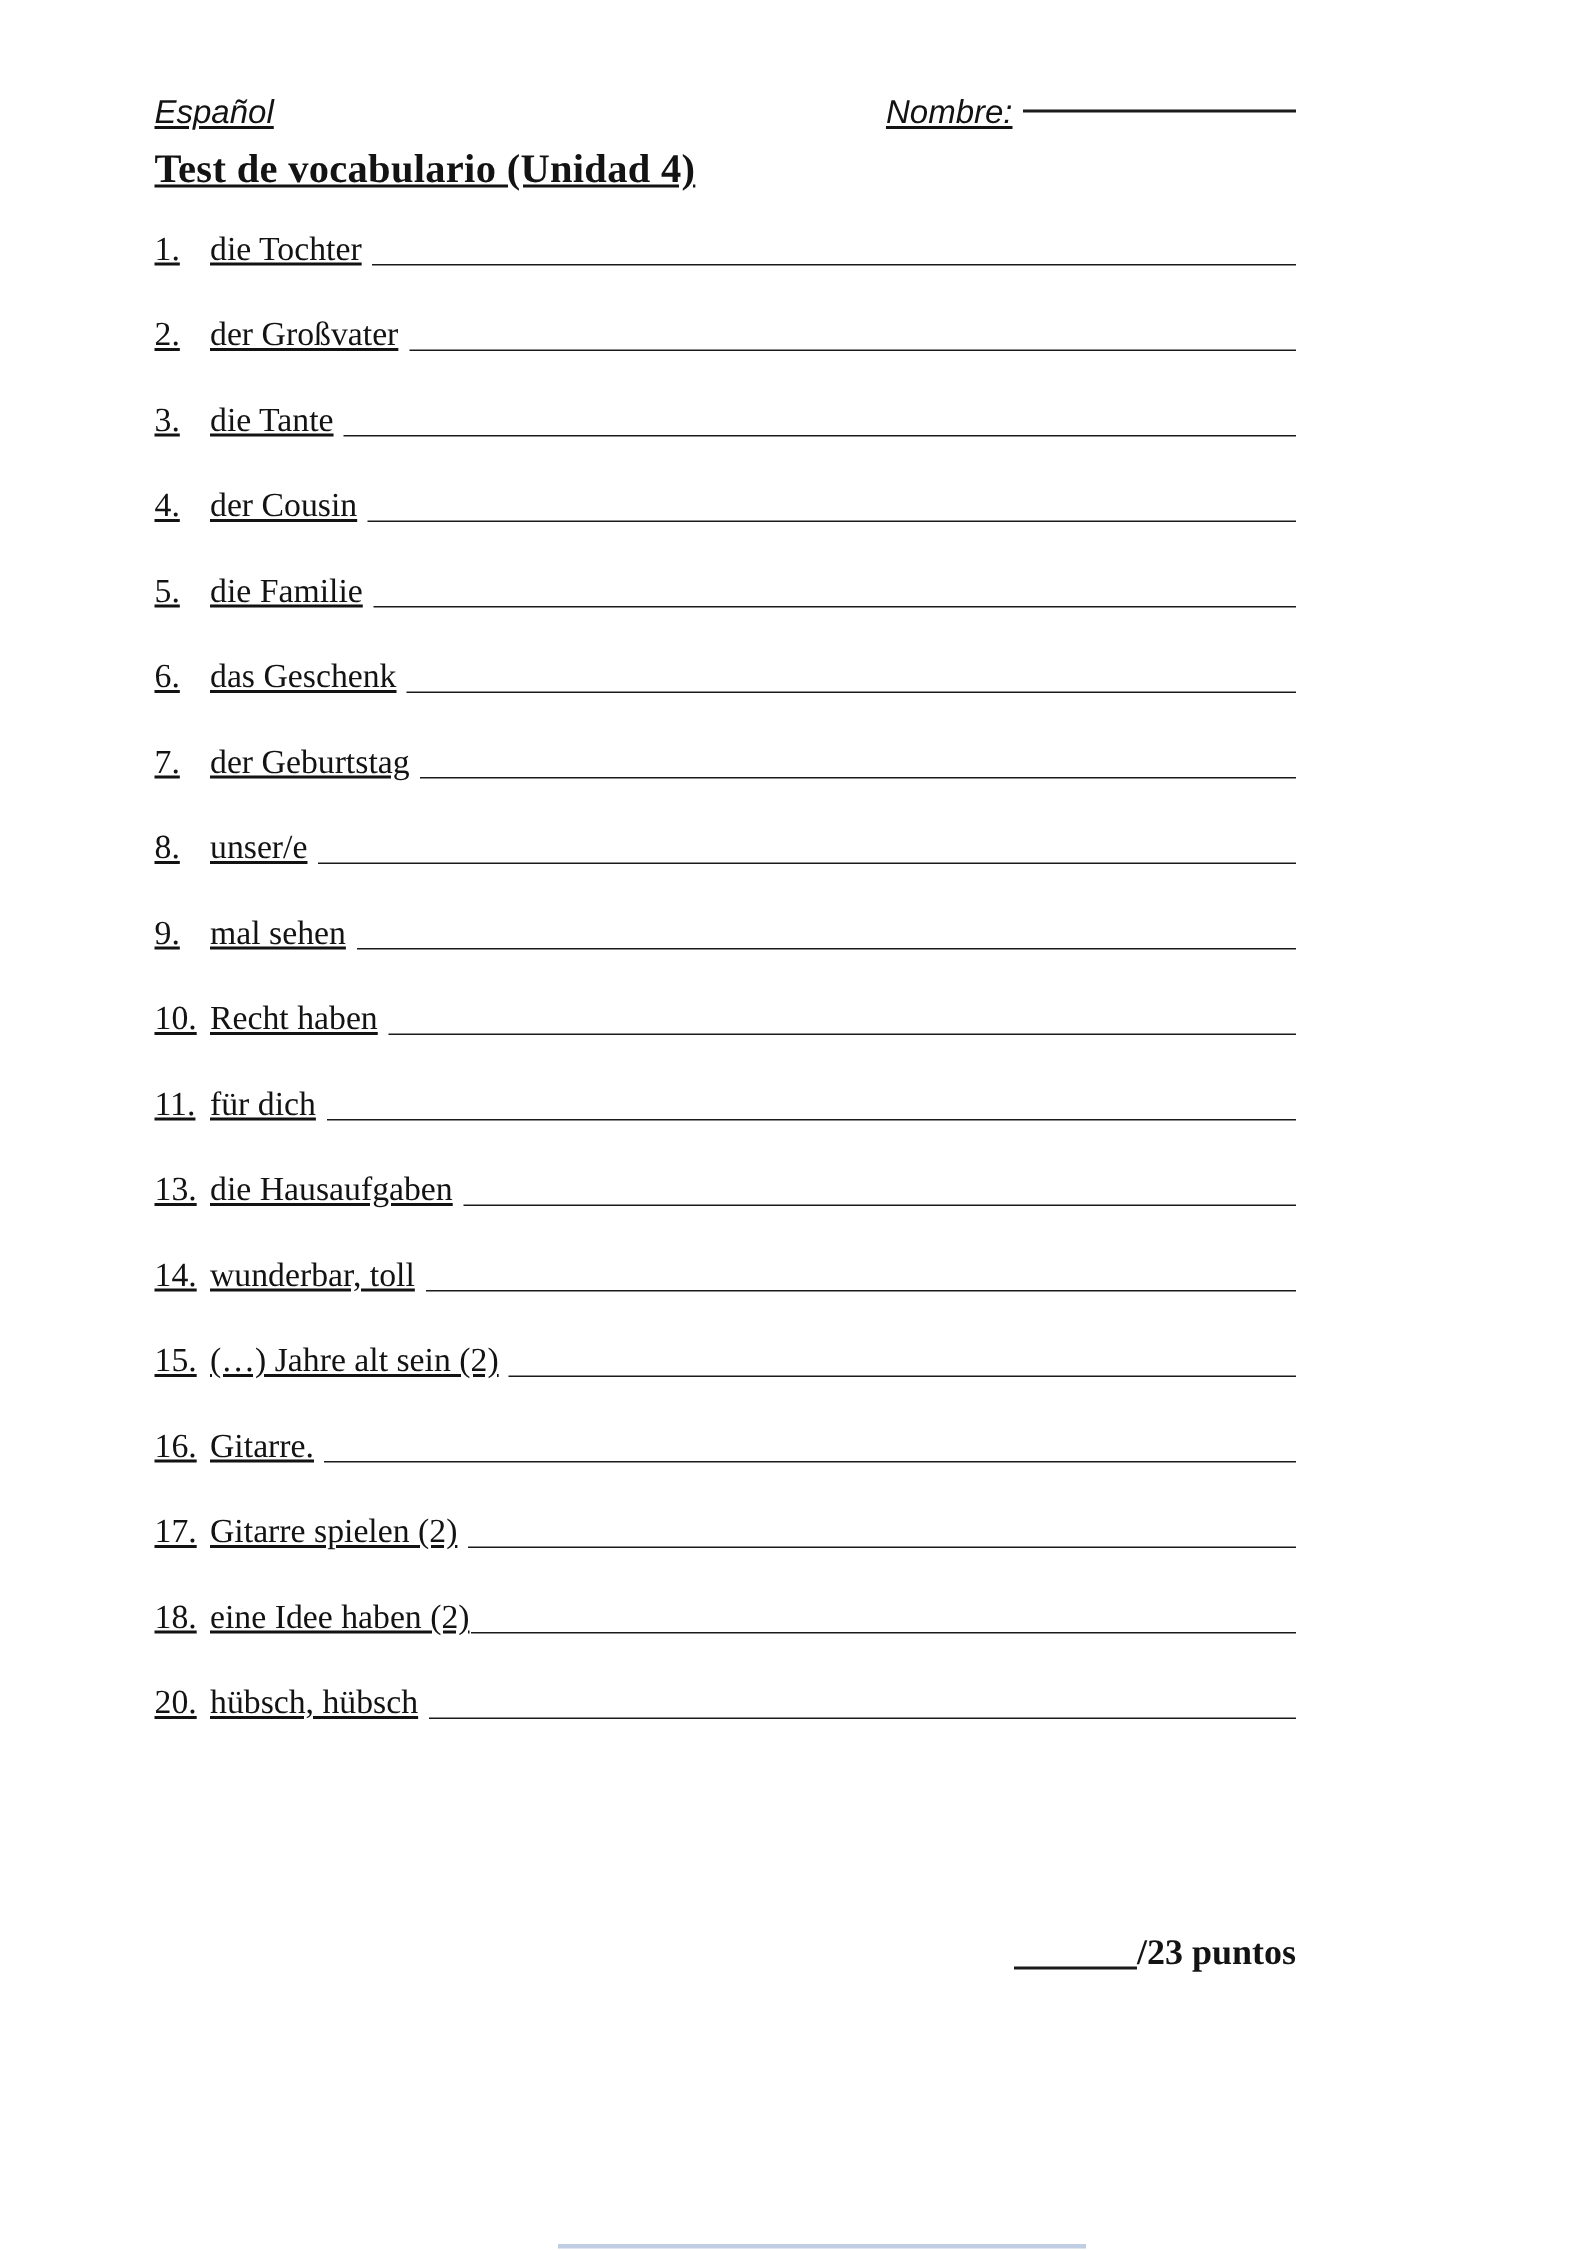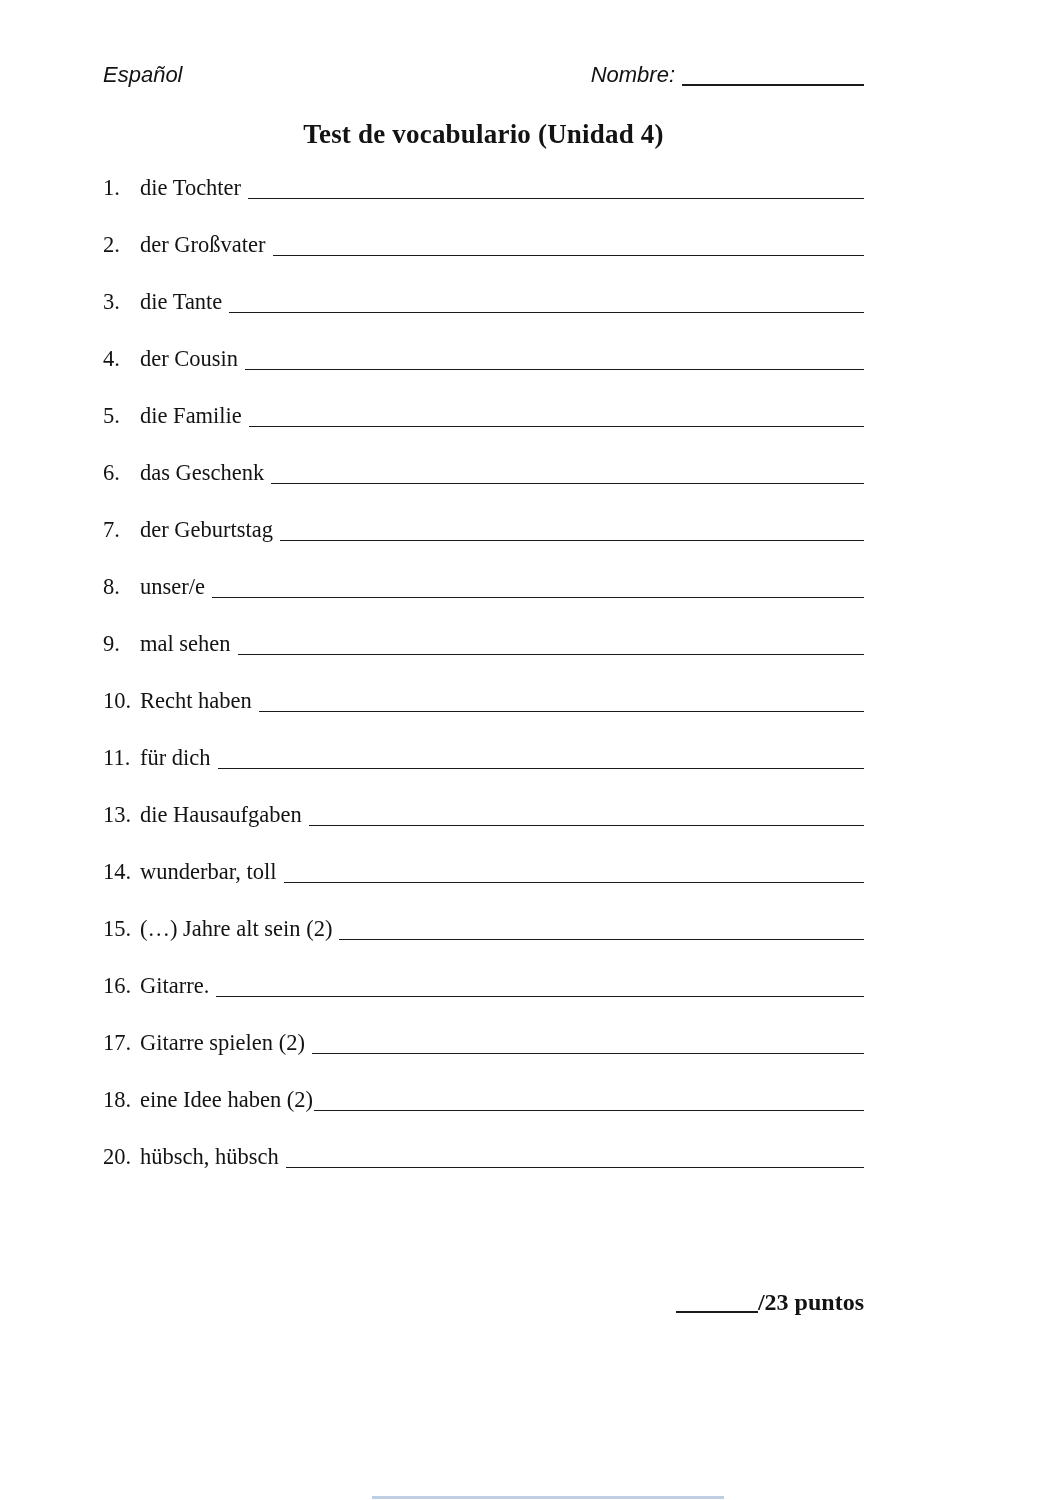--- a/index.html
+++ b/index.html
@@ -6,42 +6,42 @@
   html, body { background: #ffffff; }
   .page {
     position: relative;
     width: 970px;
     height: 1500px;
     background: #ffffff;
     color: #131313;
     font-family: "Liberation Serif", serif;
     padding: 62px 106px 0 103px;
     overflow: hidden;
+    text-decoration: underline;
   }
   .header-row {
     display: flex;
     justify-content: space-between;
     align-items: flex-end;
     font-family: "Liberation Sans", sans-serif;
     font-style: italic;
     font-size: 22px;
     line-height: 26px;
   }
-  .name-field { display: flex; align-items: flex-end; }
+  .name-field { display: flex; align-items: center; }
   .name-blank {
     display: inline-block;
     width: 182px;
     height: 0;
     border-bottom: 2px solid #1a1a1a;
     margin-left: 7px;
     margin-bottom: 2px;
   }
   .title {
-    margin-top: 30px;
-    text-align: center;
+    margin-top: 8px;
     font-weight: bold;
     font-size: 27px;
     line-height: 33px;
     letter-spacing: 0.2px;
   }
   .vocab-list { margin-top: 22px; }
   .row {
     display: flex;
     align-items: flex-end;
     font-size: 22.5px;

